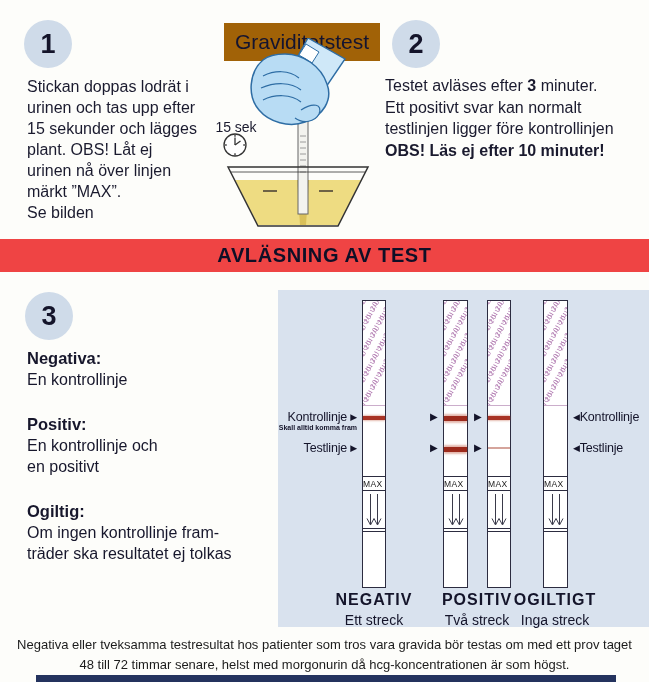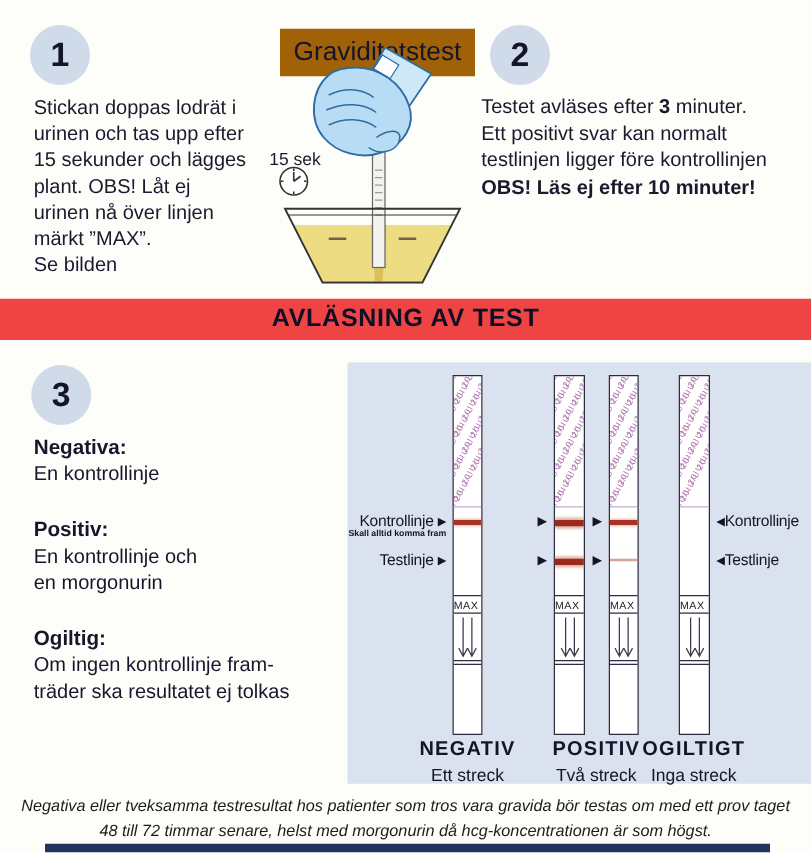--- a/index.html
+++ b/index.html
@@ -59,21 +59,21 @@
   .strip-divider{position:absolute;left:0;right:0;top:227px;height:4px;box-sizing:border-box;border-top:1px solid #2c2c40;border-bottom:1px solid #2c2c40}
   
   .side-label{position:absolute;font-size:12.5px;color:#14142a;letter-spacing:-.2px;white-space:nowrap}
   .side-label .tri{font-size:9px;position:relative;top:-1px}
   .side-note{position:absolute;font-size:7px;font-weight:bold;color:#14142a;white-space:nowrap}
   .mid-arrow{position:absolute;font-size:10px;color:#14142a}
   
   .result-title{position:absolute;width:110px;text-align:center;font-weight:bold;font-size:16px;letter-spacing:1px;color:#14142a}
   .result-sub{position:absolute;width:110px;text-align:center;font-size:14px;color:#14142a}
   
-  .footer-line{position:absolute;left:0;width:649px;text-align:center;font-style:italic;font-size:13px;color:#1c1c1c}
+  .footer-line{position:absolute;left:0;width:649px;text-align:center;font-size:13px;color:#1c1c1c}
   #footer-bar{position:absolute;left:36px;top:675px;width:580px;height:7px;background:#24335e}
   
   #timer-label{position:absolute;left:210px;top:119px;width:52px;text-align:center;font-size:14px;color:#1a1a2e}
   #illustration{position:absolute;left:205px;top:38px}
 </style>
 </head>
 <body>
 
 <div class="step-circle" style="left:24px;top:20px">
   <span>1</span>
@@ -162,21 +162,21 @@
 </div>
 
 <div style="position:absolute;left:27px;top:348px;width:240px">
   <div class="meaning-group">
     <div class="meaning-label">Negativa:</div>
     <div class="meaning-line">En kontrollinje</div>
   </div>
   <div class="meaning-group">
     <div class="meaning-label">Positiv:</div>
     <div class="meaning-line">En kontrollinje och</div>
-    <div class="meaning-line">en morgonurin</div>
+    <div class="meaning-line">en positivt</div>
   </div>
   <div class="meaning-group">
     <div class="meaning-label">Ogiltig:</div>
     <div class="meaning-line">Om ingen kontrollinje fram-</div>
     <div class="meaning-line">träder ska resultatet ej tolkas</div>
   </div>
 </div>
 
 <div id="panel"></div>
 

